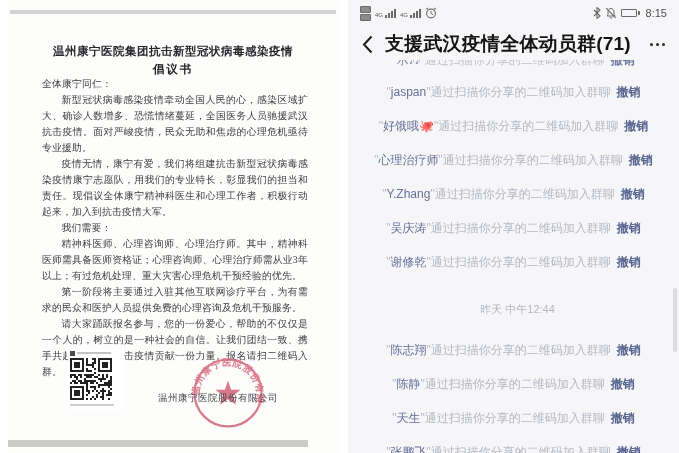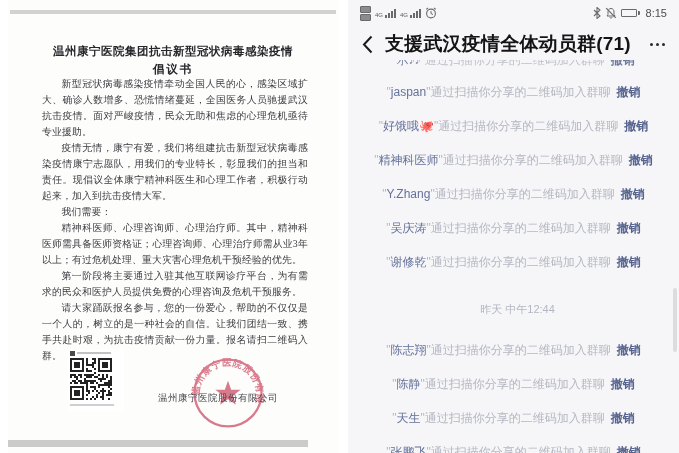--- a/index.html
+++ b/index.html
@@ -74,20 +74,21 @@
 <body>
 
 <div class="doc">
   <div class="edge-top"></div>
   <div class="edge-bottom"></div>
 
   <div class="doc-title t1">温州康宁医院集团抗击新型冠状病毒感染疫情</div>
   <div class="doc-title t2">倡议书</div>
 
   <div class="doc-body">
+    <p class="salutation">全体康宁同仁：</p>
     <span id="para-container"><p>新型冠状病毒感染疫情牵动全国人民的心，感染区域扩大、确诊人数增多、恐慌情绪蔓延，全国医务人员驰援武汉抗击疫情。面对严峻疫情，民众无助和焦虑的心理危机亟待专业援助。</p><p>疫情无情，康宁有爱，我们将组建抗击新型冠状病毒感染疫情康宁志愿队，用我们的专业特长，彰显我们的担当和责任。现倡议全体康宁精神科医生和心理工作者，积极行动起来，加入到抗击疫情大军。</p><p>我们需要：</p><p>精神科医师、心理咨询师、心理治疗师。其中，精神科医师需具备医师资格证；心理咨询师、心理治疗师需从业3年以上；有过危机处理、重大灾害心理危机干预经验的优先。</p><p>第一阶段将主要通过入驻其他互联网诊疗平台，为有需求的民众和医护人员提供免费的心理咨询及危机干预服务。</p><p>请大家踊跃报名参与，您的一份爱心，帮助的不仅仅是一个人的，树立的是一种社会的自信。让我们团结一致、携手共赴时艰，为抗击疫情贡献一份力量。报名请扫二维码入群。</p></span>
   </div>
 
   <div class="qr-block">
     <div class="qr-head">
       <span class="sq"></span>
       <span class="ln"></span>
     </div>
     <svg class="qr-canvas" id="qr-svg" width="44" height="44" viewBox="0 0 44 44">
         <rect width="44" height="44" fill="#fff"></rect>
@@ -298,21 +299,21 @@
         <b></b>
         <b></b>
         <b></b>
       </div>
   </div>
 
   <div class="message-list" id="msg-list">
       <div class="msg-row clipped"><span class="msg-inner"><span class="q">"</span><span class="nm">示♪♪</span><span class="q">"</span><span class="jt">通过扫描你分享的二维码加入群聊</span><span class="rv">撤销</span></span></div>
       <div class="msg-row"><span class="msg-inner"><span class="q">"</span><span class="nm">jaspan</span><span class="q">"</span><span class="jt">通过扫描你分享的二维码加入群聊</span><span class="rv">撤销</span></span></div>
       <div class="msg-row"><span class="msg-inner"><span class="q">"</span><span class="nm">好饿哦🐙</span><span class="q">"</span><span class="jt">通过扫描你分享的二维码加入群聊</span><span class="rv">撤销</span></span></div>
-      <div class="msg-row"><span class="msg-inner"><span class="q">"</span><span class="nm">精神科医师</span><span class="q">"</span><span class="jt">通过扫描你分享的二维码加入群聊</span><span class="rv">撤销</span></span></div>
+      <div class="msg-row"><span class="msg-inner"><span class="q">"</span><span class="nm">心理治疗师</span><span class="q">"</span><span class="jt">通过扫描你分享的二维码加入群聊</span><span class="rv">撤销</span></span></div>
       <div class="msg-row"><span class="msg-inner"><span class="q">"</span><span class="nm">Y.Zhang</span><span class="q">"</span><span class="jt">通过扫描你分享的二维码加入群聊</span><span class="rv">撤销</span></span></div>
       <div class="msg-row"><span class="msg-inner"><span class="q">"</span><span class="nm">吴庆涛</span><span class="q">"</span><span class="jt">通过扫描你分享的二维码加入群聊</span><span class="rv">撤销</span></span></div>
       <div class="msg-row"><span class="msg-inner"><span class="q">"</span><span class="nm">谢修乾</span><span class="q">"</span><span class="jt">通过扫描你分享的二维码加入群聊</span><span class="rv">撤销</span></span></div>
       <div class="ts-row">昨天 中午12:44</div>
       <div class="msg-row"><span class="msg-inner"><span class="q">"</span><span class="nm">陈志翔</span><span class="q">"</span><span class="jt">通过扫描你分享的二维码加入群聊</span><span class="rv">撤销</span></span></div>
       <div class="msg-row"><span class="msg-inner"><span class="q">"</span><span class="nm">陈静</span><span class="q">"</span><span class="jt">通过扫描你分享的二维码加入群聊</span><span class="rv">撤销</span></span></div>
       <div class="msg-row"><span class="msg-inner"><span class="q">"</span><span class="nm">天生</span><span class="q">"</span><span class="jt">通过扫描你分享的二维码加入群聊</span><span class="rv">撤销</span></span></div>
       <div class="msg-row"><span class="msg-inner"><span class="q">"</span><span class="nm">张鹏飞</span><span class="q">"</span><span class="jt">通过扫描你分享的二维码加入群聊</span><span class="rv">撤销</span></span></div>
     </div>
 

